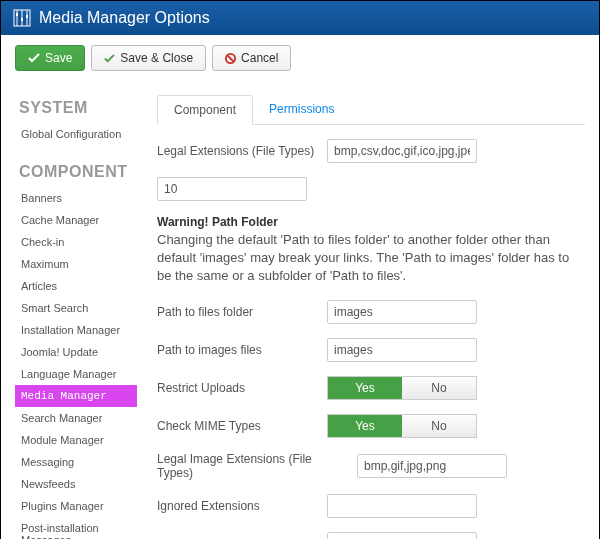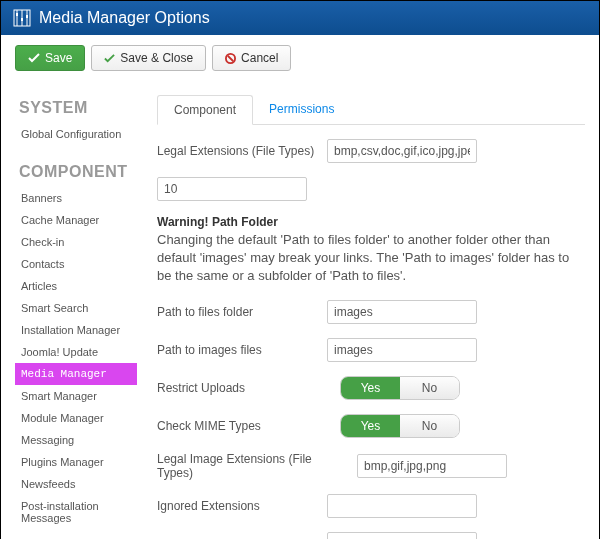--- a/index.html
+++ b/index.html
@@ -20,21 +20,21 @@
   .tab { padding:7px 16px; color:#0d89e8; cursor:pointer; font-size:12px; }
   .tab.active { border:1px solid #ddd; border-bottom:1px solid #fff; margin-bottom:-1px; border-radius:3px 3px 0 0; color:#555; }
   .form { padding-top: 14px; }
   .row { display:flex; align-items:center; margin-bottom: 14px; gap:10px; }
   .lbl { width:160px; flex-shrink:0; font-size:12px; color:#555; }
   .lbl-wide { width:190px; }
   input[type=text] { border:1px solid #ccc; border-radius:2px; padding:4px 6px; font-size:12px; width:150px; color:#555; background:#fff; }
   .warn-block { margin: 6px 0 14px 0; }
   .warn-title { font-weight:bold; color:#333; margin-bottom:2px; }
   .warn-body { font-size:13px; color:#555; line-height:1.4; }
-  .toggle { display:flex; width:120px; border:1px solid #ccc; border-radius:8px; overflow:hidden;margin-left:13px; }
+  .toggle { display:flex; width:150px; border:1px solid #ccc; border-radius:0; overflow:hidden; }
   .toggle-opt { flex:1; text-align:center; padding:4px 0; font-size:12px; cursor:pointer; background:linear-gradient(#fdfdfd,#eaeaea); color:#555; }
   .toggle-opt.on { background:#46a046; color:#fff; }
   svg { display:block; }
 </style>
 </head>
 <body>
 
 <div class="header">
   <span class="header-icon">
     <svg width="18" height="18" viewBox="0 0 18 18">
@@ -82,31 +82,32 @@
   <div class="sidebar">
     <div class="side-head">SYSTEM</div>
     <div id="sys-items">
         <div class="side-item">Global Configuration</div>
       </div>
     <div class="side-head">COMPONENT</div>
     <div id="comp-items">
         <div class="side-item">Banners</div>
         <div class="side-item">Cache Manager</div>
         <div class="side-item">Check-in</div>
-        <div class="side-item">Contacts</div>
+        <div class="side-item">Maximum</div>
         <div class="side-item">Articles</div>
         <div class="side-item">Smart Search</div>
         <div class="side-item">Installation Manager</div>
         <div class="side-item">Joomla! Update</div>
+        <div class="side-item">Language Manager</div>
         <div class="side-item active">Media Manager</div>
-        <div class="side-item">Smart Manager</div>
+        <div class="side-item">Search Manager</div>
         <div class="side-item">Module Manager</div>
         <div class="side-item">Messaging</div>
+        <div class="side-item">Newsfeeds</div>
         <div class="side-item">Plugins Manager</div>
-        <div class="side-item">Newsfeeds</div>
         <div class="side-item">Post-installation Messages</div>
       </div>
   </div>
 
   <div class="main">
     <div class="tabs">
       <div class="tab active">Component</div>
       <div class="tab">Permissions</div>
     </div>
 

